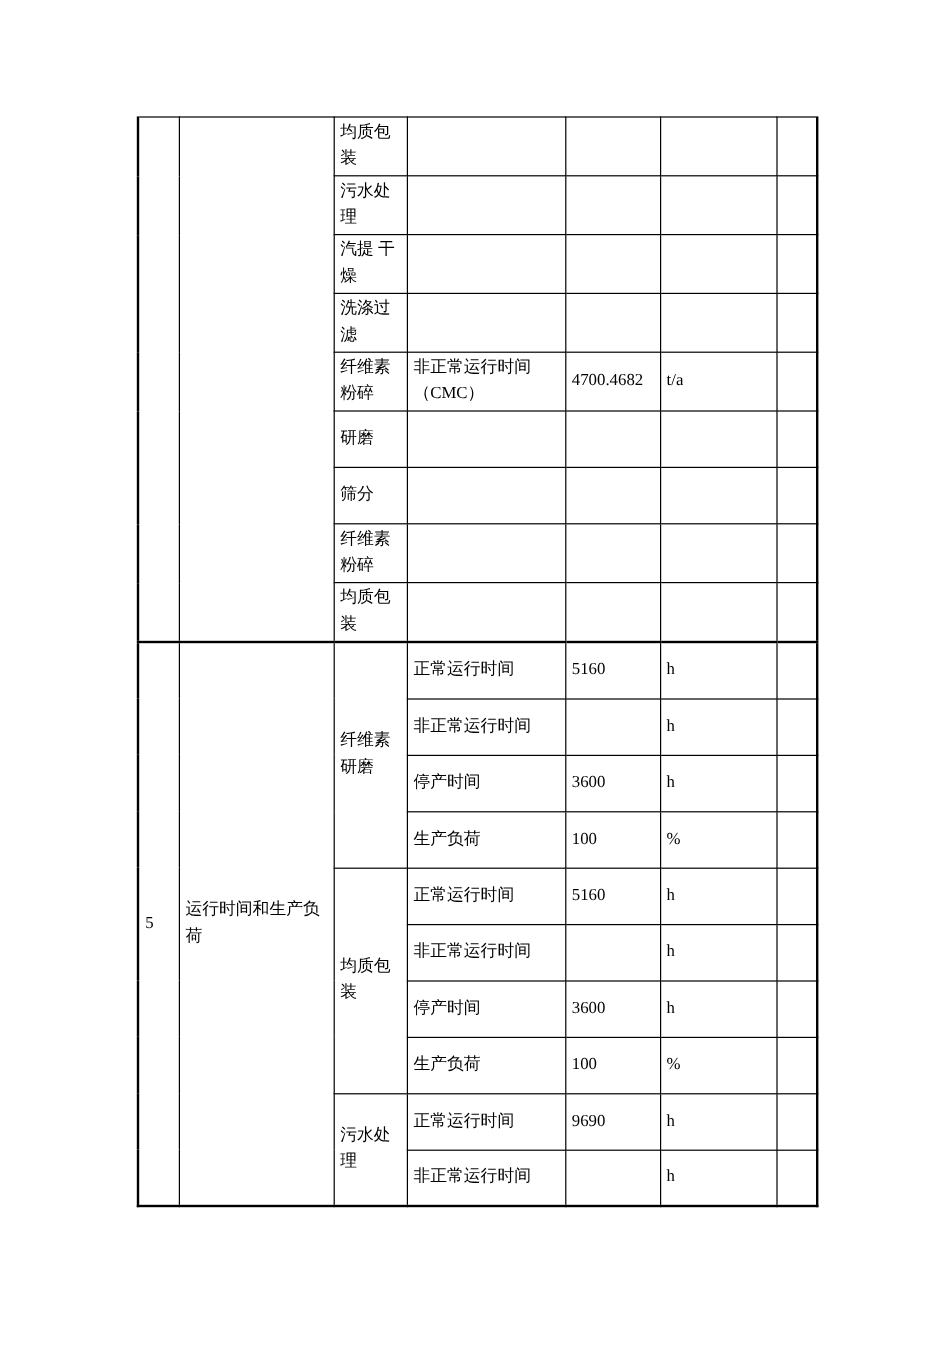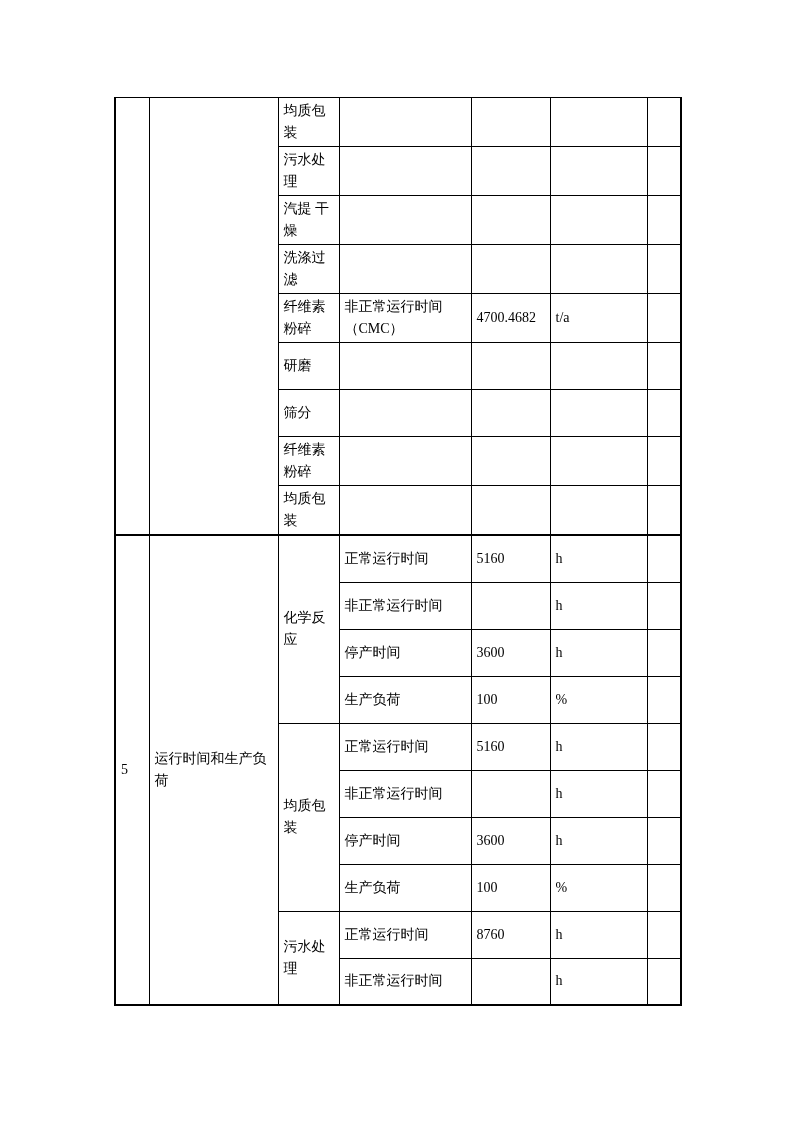--- a/index.html
+++ b/index.html
@@ -129,21 +129,21 @@
         <td>均质包装</td>
         <td></td>
         <td></td>
         <td></td>
         <td></td>
       </tr>
 
       <tr class="section-sep">
         <td rowspan="10" class="center">5</td>
         <td rowspan="10">运行时间和生产负荷</td>
-        <td rowspan="4">化学反应</td>
+        <td rowspan="4">纤维素研磨</td>
         <td>正常运行时间</td>
         <td>5160</td>
         <td>h</td>
         <td></td>
       </tr>
       <tr>
         <td>非正常运行时间</td>
         <td></td>
         <td>h</td>
         <td></td>
@@ -181,21 +181,21 @@
       </tr>
       <tr>
         <td>生产负荷</td>
         <td>100</td>
         <td>%</td>
         <td></td>
       </tr>
       <tr>
         <td rowspan="2">污水处理</td>
         <td>正常运行时间</td>
-        <td>8760</td>
+        <td>9690</td>
         <td>h</td>
         <td></td>
       </tr>
       <tr>
         <td>非正常运行时间</td>
         <td></td>
         <td>h</td>
         <td></td>
       </tr>
     </tbody>

